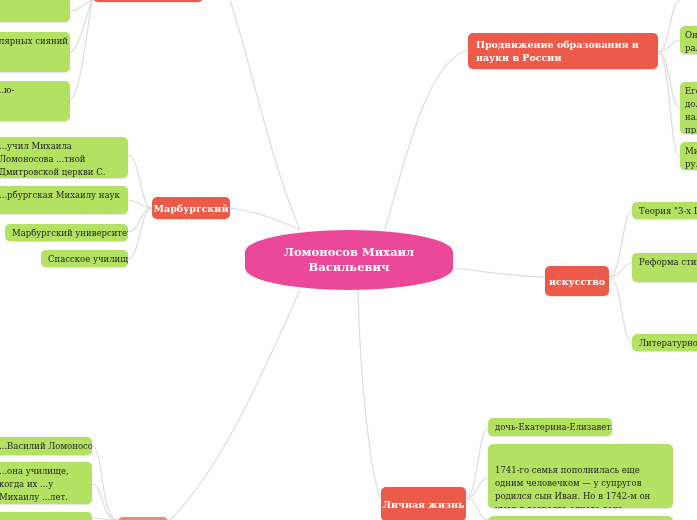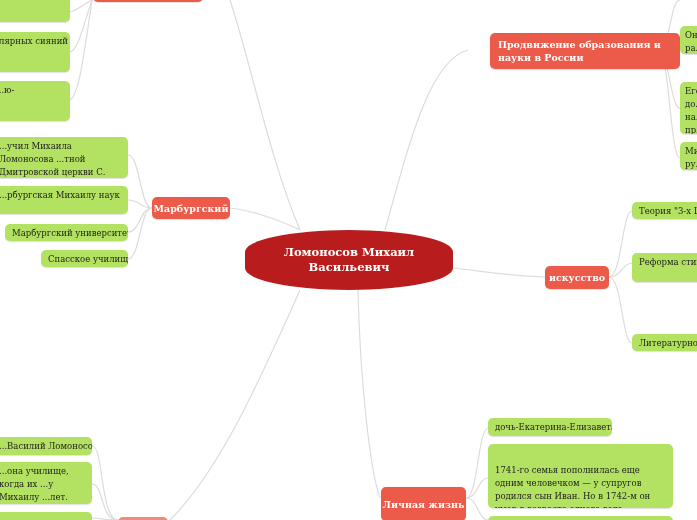--- a/index.html
+++ b/index.html
@@ -6,32 +6,32 @@
   body {
     width:697px; height:520px; overflow:hidden; position:relative;
     background:#ffffff;
     font-family:"DejaVu Serif","Liberation Serif",serif;
   }
   svg.links { position:absolute; left:0; top:0; width:697px; height:520px; }
   svg.links path { fill:none; stroke:#dcdcdc; stroke-width:1.2; }
   .node { position:absolute; box-sizing:border-box; }
   .root {
     left:245px; top:230px; width:208px; height:60px;
-    background:#b91c1c; color:#ffffff;
+    background:#ec4899; color:#ffffff;
     border-radius:104px/22px;
     display:flex; align-items:center; justify-content:center; text-align:center;
     font-weight:bold; font-size:11.5px; line-height:15px; padding:0 30px;
   }
   .main {
     background:#ec5a4a; color:#ffffff; border-radius:5px;
     font-weight:bold; font-size:9.5px; line-height:13px;
     display:flex; align-items:center; justify-content:center;
     box-shadow:0 1px 1px rgba(0,0,0,0.12);
   }
-  .main.left-align { justify-content:flex-end; padding:13px 8px;margin-left:22px; }
+  .main.left-align { justify-content:flex-end; padding:13px 8px; }
   .sub {
     background:#b3e162; color:#1e1e1e; border-radius:5px;
     font-size:8.5px; line-height:13px; padding:3px 7px;
     box-shadow:0 1px 1px rgba(0,0,0,0.12);
     white-space:nowrap; overflow:hidden;
   }
   .sub.wrap { white-space:normal; }
   .sub.right { text-align:right; }
 </style>
 </head>
@@ -112,21 +112,21 @@
 <div class="node sub wrap" style="left:680px; top:26px; width:40px; height:28px; padding-left:5px;">
   <span>Он... ра...</span>
 </div>
 <div class="node sub wrap" style="left:680px; top:82px; width:40px; height:52px; padding-left:5px;">
   <span>Его... до... на... пр...</span>
 </div>
 <div class="node sub wrap" style="left:680px; top:142px; width:40px; height:28px; padding-left:5px;">
   <span>Ми... ру...</span>
 </div>
 
-<div class="node main" style="left:545px; top:266px; width:64px; height:23px; font-weight:bold;">
+<div class="node main" style="left:545px; top:266px; width:64px; height:30px; font-weight:bold;">
   <span>искусство</span>
 </div>
 <div class="node sub" style="left:632px; top:202px; width:80px; height:17px;">
   <span>Теория "3-х Ш...</span>
 </div>
 <div class="node sub" style="left:632px; top:253px; width:80px; height:29px;">
   <span>Реформа стих...</span>
 </div>
 <div class="node sub" style="left:632px; top:334px; width:80px; height:17px;">
   <span>Литературное...</span>

